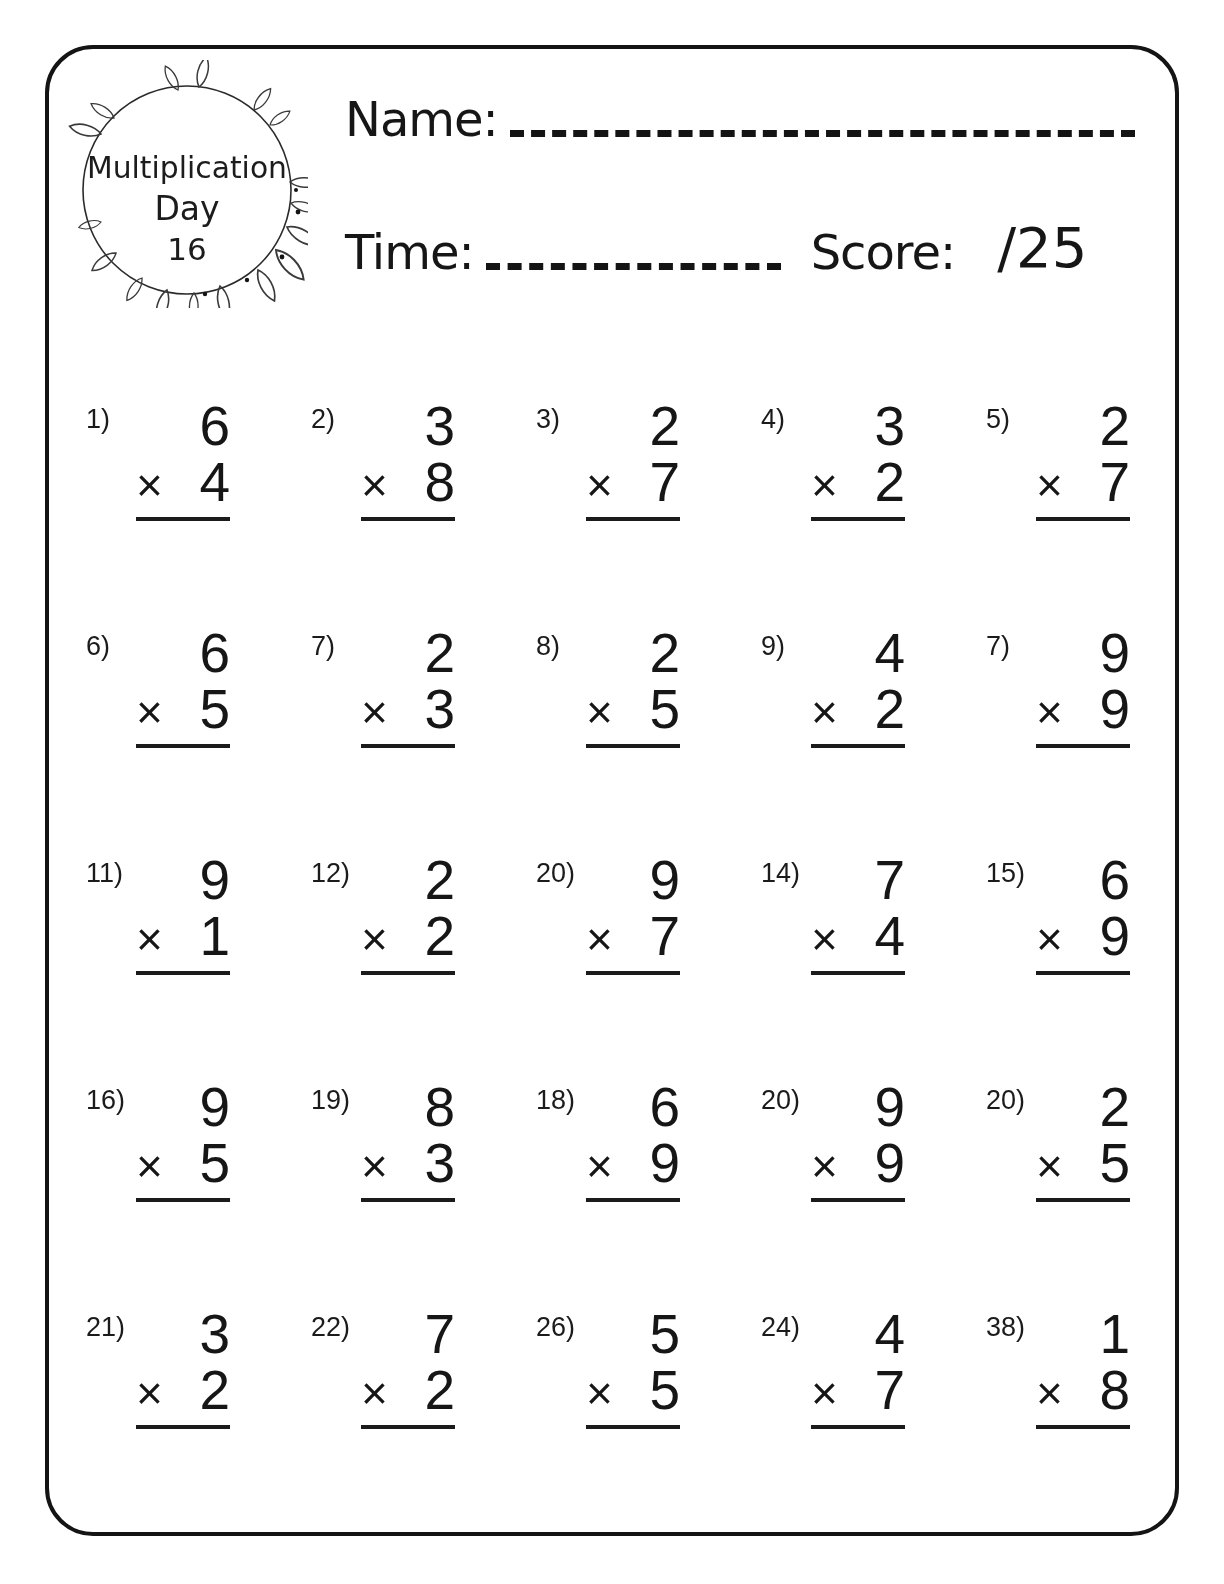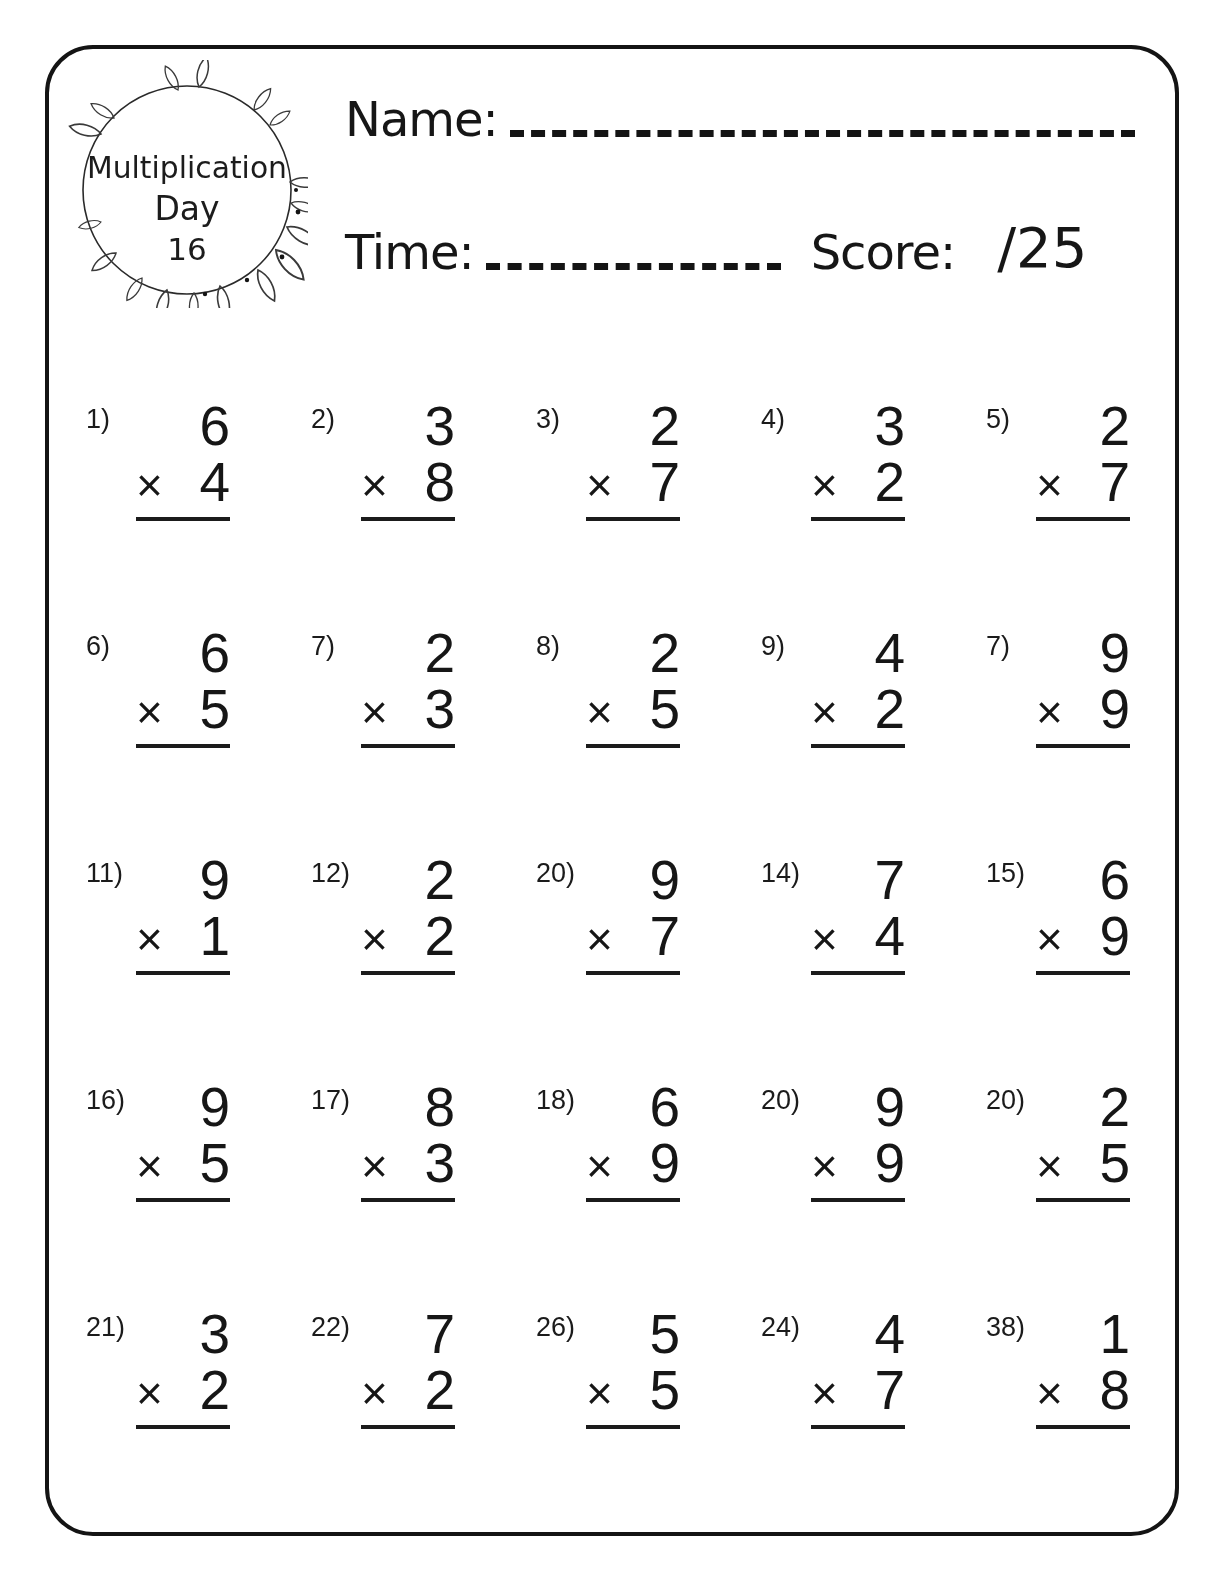--- a/index.html
+++ b/index.html
@@ -336,21 +336,21 @@
         <div class="op-top">9</div>
         <div class="op-row">
           <span class="times">×</span>
           <span>5</span>
         </div>
         <div class="answer-line"></div>
       </div>
     </div>
 
     <div class="problem">
-      <span class="pnum">17)</span>
+      <span class="pnum">19)</span>
       <div class="pbody">
         <div class="op-top">8</div>
         <div class="op-row">
           <span class="times">×</span>
           <span>3</span>
         </div>
         <div class="answer-line"></div>
       </div>
     </div>
 

